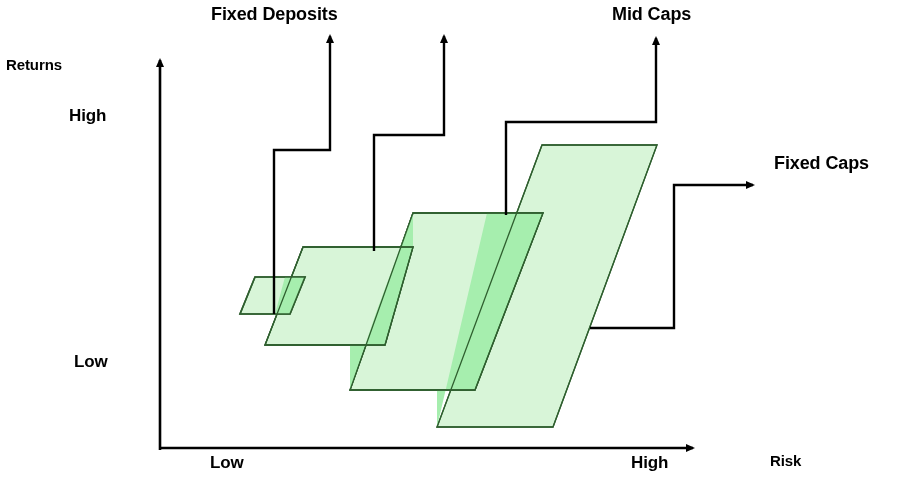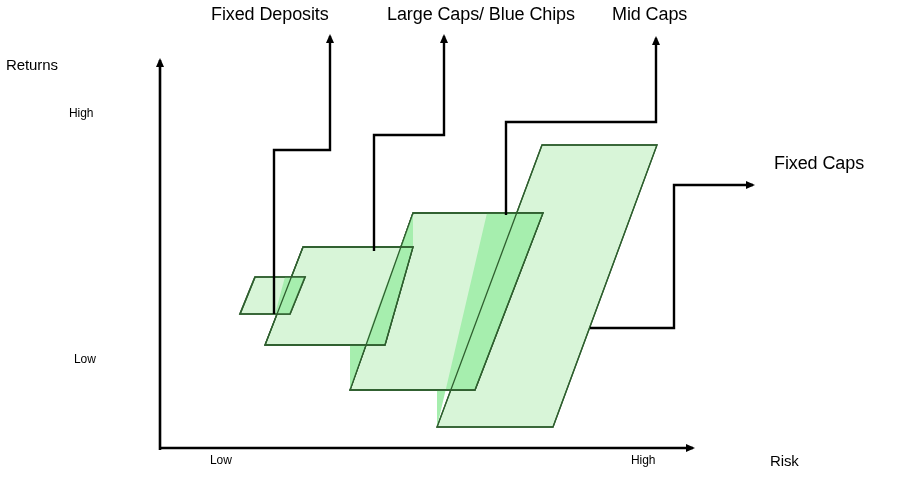--- a/index.html
+++ b/index.html
@@ -19,28 +19,28 @@
   }
   #diagram-svg {
     position: absolute;
     left: 0;
     top: 0;
     width: 914px;
     height: 504px;
   }
   .lbl {
     position: absolute;
-    font-weight: normal;
+    font-weight: bold;
     color: #000000;
     white-space: nowrap;
     line-height: 1;
     letter-spacing: -0.1px;
   }
   .lbl-axis-title { font-size: 15px; }
-  .lbl-tick { font-size: 12px; }
+  .lbl-tick { font-size: 17px; }
   .lbl-series { font-size: 18px; }
 </style>
 </head>
 <body>
 
 <div id="canvas">
 
   <svg id="diagram-svg" viewBox="0 0 914 504">
     <defs>
       <marker id="arrowhead" markerWidth="10" markerHeight="10" refX="7" refY="4" orient="auto" markerUnits="userSpaceOnUse">
@@ -99,19 +99,18 @@
   <div class="lbl lbl-tick" style="left:74px; top:353px;">Low</div>
 
   <div class="lbl lbl-tick" style="left:210px; top:454px;">Low</div>
 
   <div class="lbl lbl-tick" style="left:631px; top:454px;">High</div>
 
   <div class="lbl lbl-axis-title" style="left:770px; top:453px;text-align:right;">Risk</div>
 
   <div class="lbl lbl-series" style="left:211px; top:5px;">Fixed Deposits</div>
 
-  <div class="lbl lbl-series" style="left:387px; top:5px;">Large Caps/ Blue Chips</div>
 
   <div class="lbl lbl-series" style="left:612px; top:5px;">Mid Caps</div>
 
   <div class="lbl lbl-series" style="left:774px; top:154px;">Fixed Caps</div>
 
 </div>
 
 </body></html>

